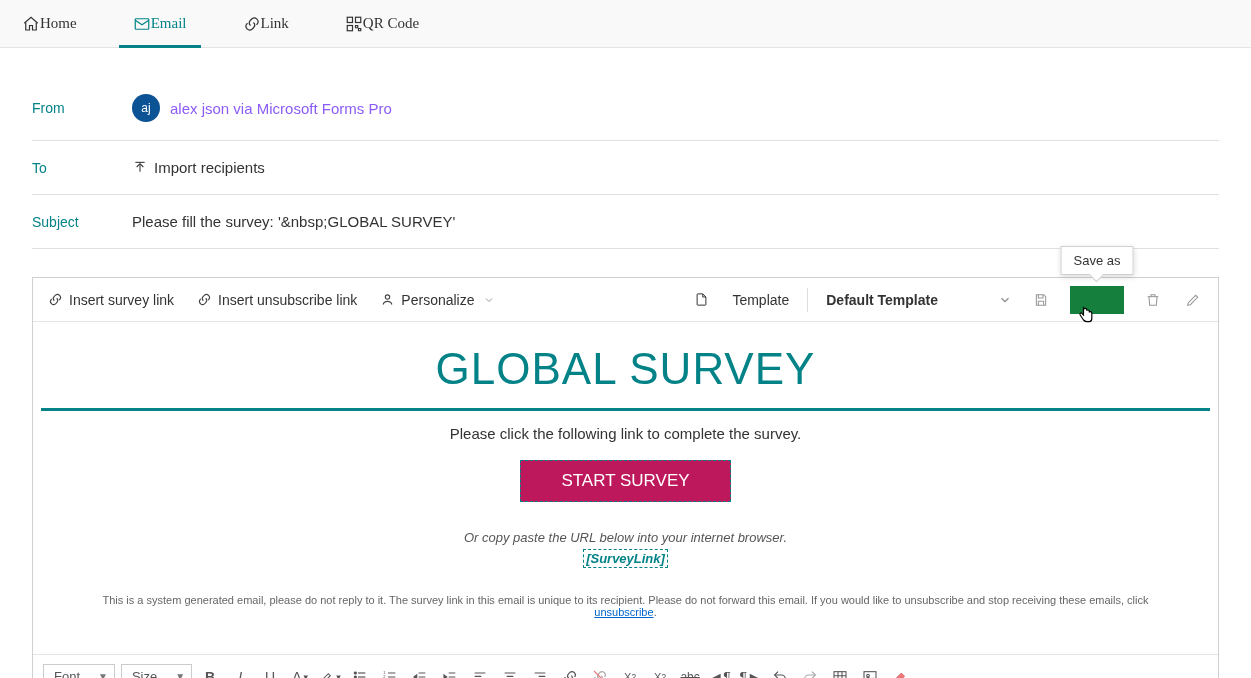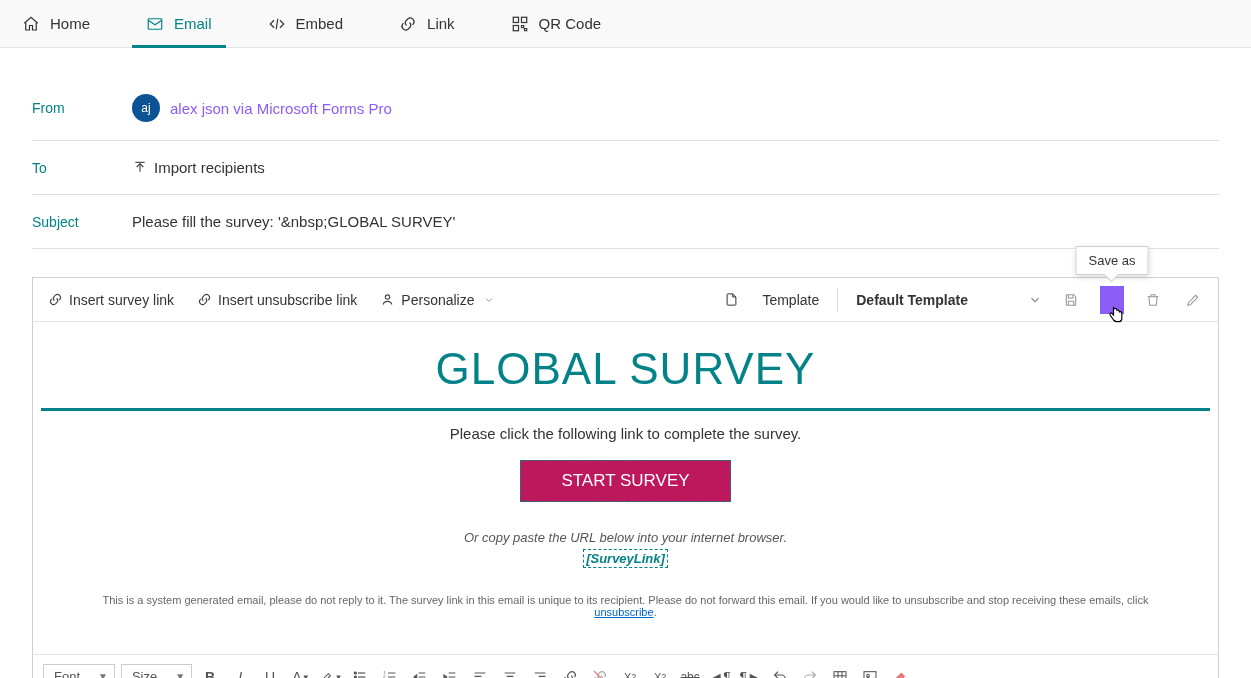--- a/index.html
+++ b/index.html
@@ -16,27 +16,27 @@
     align-items: center;
     height: 48px;
     background: #f9f9f9;
     border-bottom: 1px solid #e5e5e5;
     padding-left: 8px;
     gap: 28px;
   }
   .tab {
     display: flex;
     align-items: center;
-    gap: 10px;
     height: 48px;
     padding: 0 14px;
     color: #333;
     cursor: pointer;
     font-size: 15px;
     position: relative;
+    font-family: Liberation Serif, serif;
   }
   .tab .ticon { width: 18px; height: 18px; display:flex; align-items:center; justify-content:center; color:#333;}
   .tab.active { color: #038387; }
   .tab.active .ticon { color:#038387; }
   .tab.active::after {
     content:"";
     position:absolute;
     left:0; right:0; bottom:0;
     height:3px; background:#038387;
   }
@@ -107,22 +107,22 @@
     display:flex; align-items:center; gap:60px;
     font-size:14px; font-weight:600; color:#333;
     cursor:pointer;
   }
   .dropdown .chev { color:#888;}
   .iconbtn {
     width:22px; height:22px; display:flex;align-items:center;justify-content:center;
     color:#999; cursor:pointer; position:relative;
   }
   .iconbtn.highlight {
-    background: #8b5cf6;
-    padding: 14px 12px;
+    background: #15803d;
+    padding: 14px 27px;
     margin: -14px 0;
   }
   .tooltip {
     position:absolute;
     top:-40px; left:50%; transform:translateX(-50%);
     background:#fff;
     border:1px solid #d0d0d0;
     box-shadow:0 2px 6px rgba(0,0,0,0.15);
     padding:6px 12px;
     font-size:13px;
@@ -239,30 +239,20 @@
       <svg width="18" height="18" viewBox="0 0 24 24" fill="none" stroke="currentColor" stroke-width="1.6">
           <rect x="3" y="5" width="18" height="14" rx="1"></rect>
           <path d="M3 7l9 6 9-6"></path>
         </svg>
     </span>
     <span>Email</span>
   </div>
   <div class="tab">
     <span class="ticon">
       <svg width="18" height="18" viewBox="0 0 24 24" fill="none" stroke="currentColor" stroke-width="1.6">
-          <path d="M8 7 3 12l5 5"></path>
-          <path d="M16 7l5 5-5 5"></path>
-          <path d="M13 5l-2 14"></path>
-        </svg>
-    </span>
-    <span>Embed</span>
-  </div>
-  <div class="tab">
-    <span class="ticon">
-      <svg width="18" height="18" viewBox="0 0 24 24" fill="none" stroke="currentColor" stroke-width="1.6">
           <path d="M10 14a5 5 0 0 1 0-7l2-2a5 5 0 0 1 7 7l-1 1"></path>
           <path d="M14 10a5 5 0 0 1 0 7l-2 2a5 5 0 0 1-7-7l1-1"></path>
         </svg>
     </span>
     <span>Link</span>
   </div>
   <div class="tab">
     <span class="ticon">
       <svg width="18" height="18" viewBox="0 0 24 24" fill="none" stroke="currentColor" stroke-width="1.6">
           <rect x="3" y="3" width="7" height="7"></rect>

